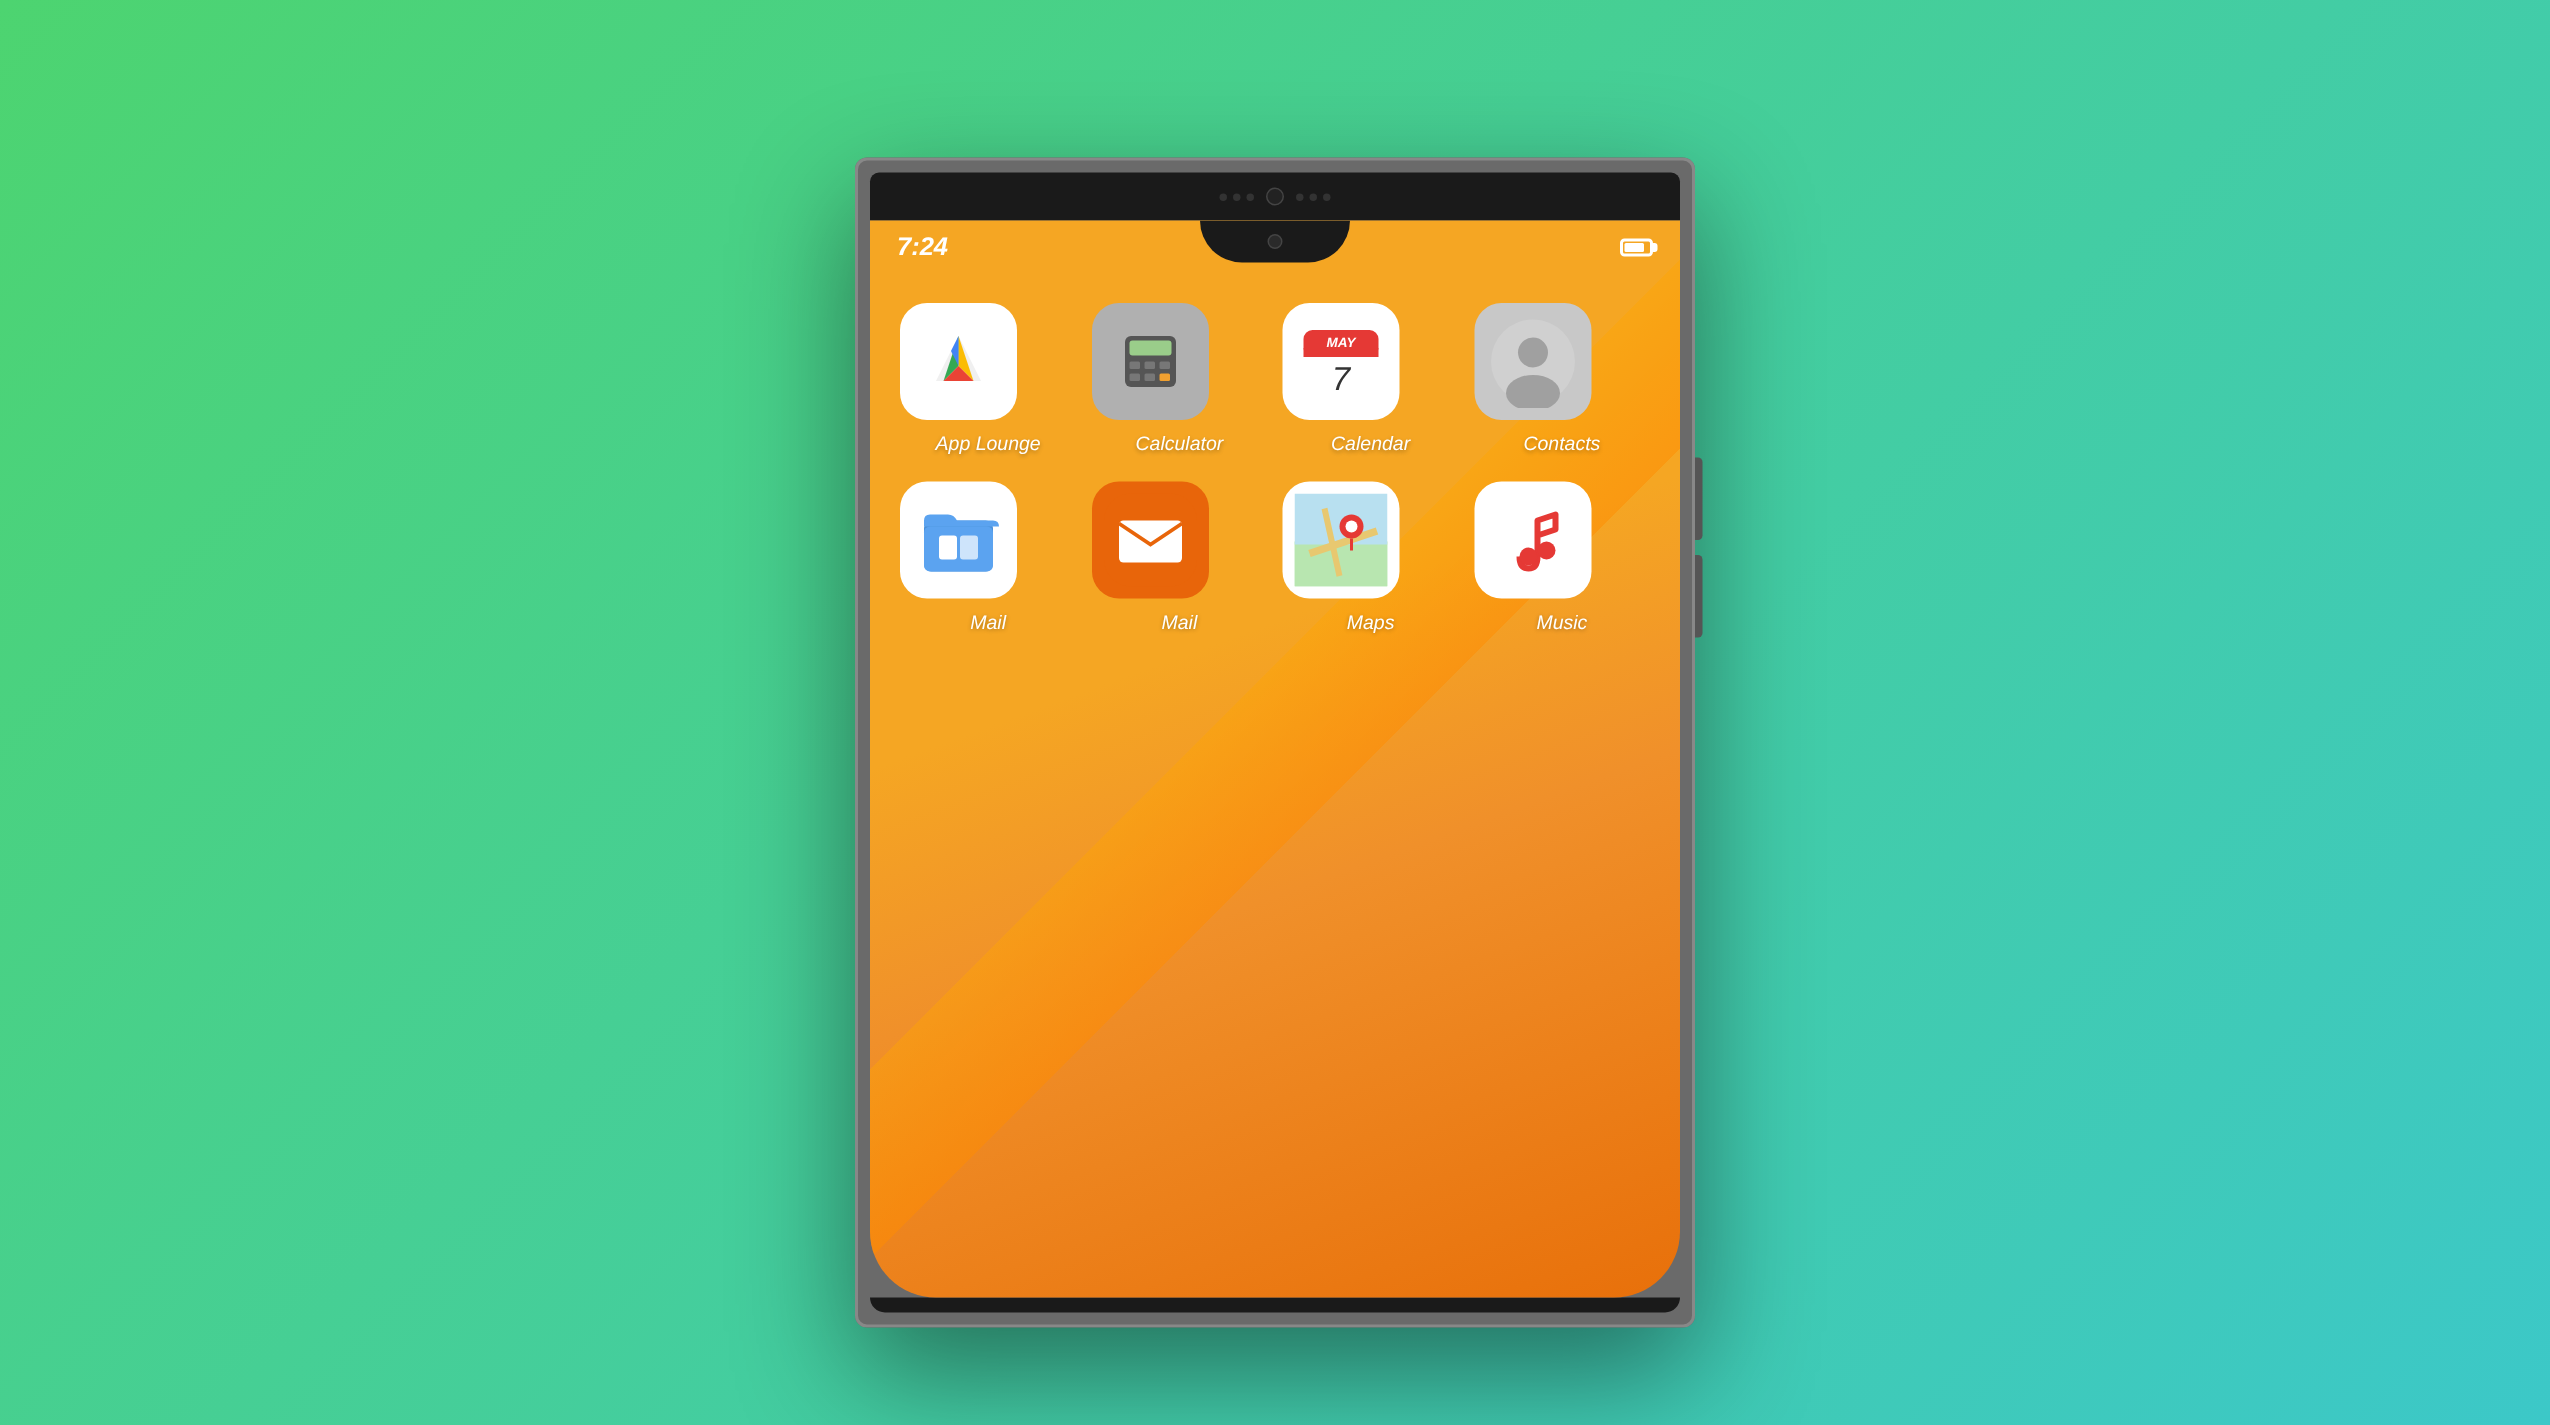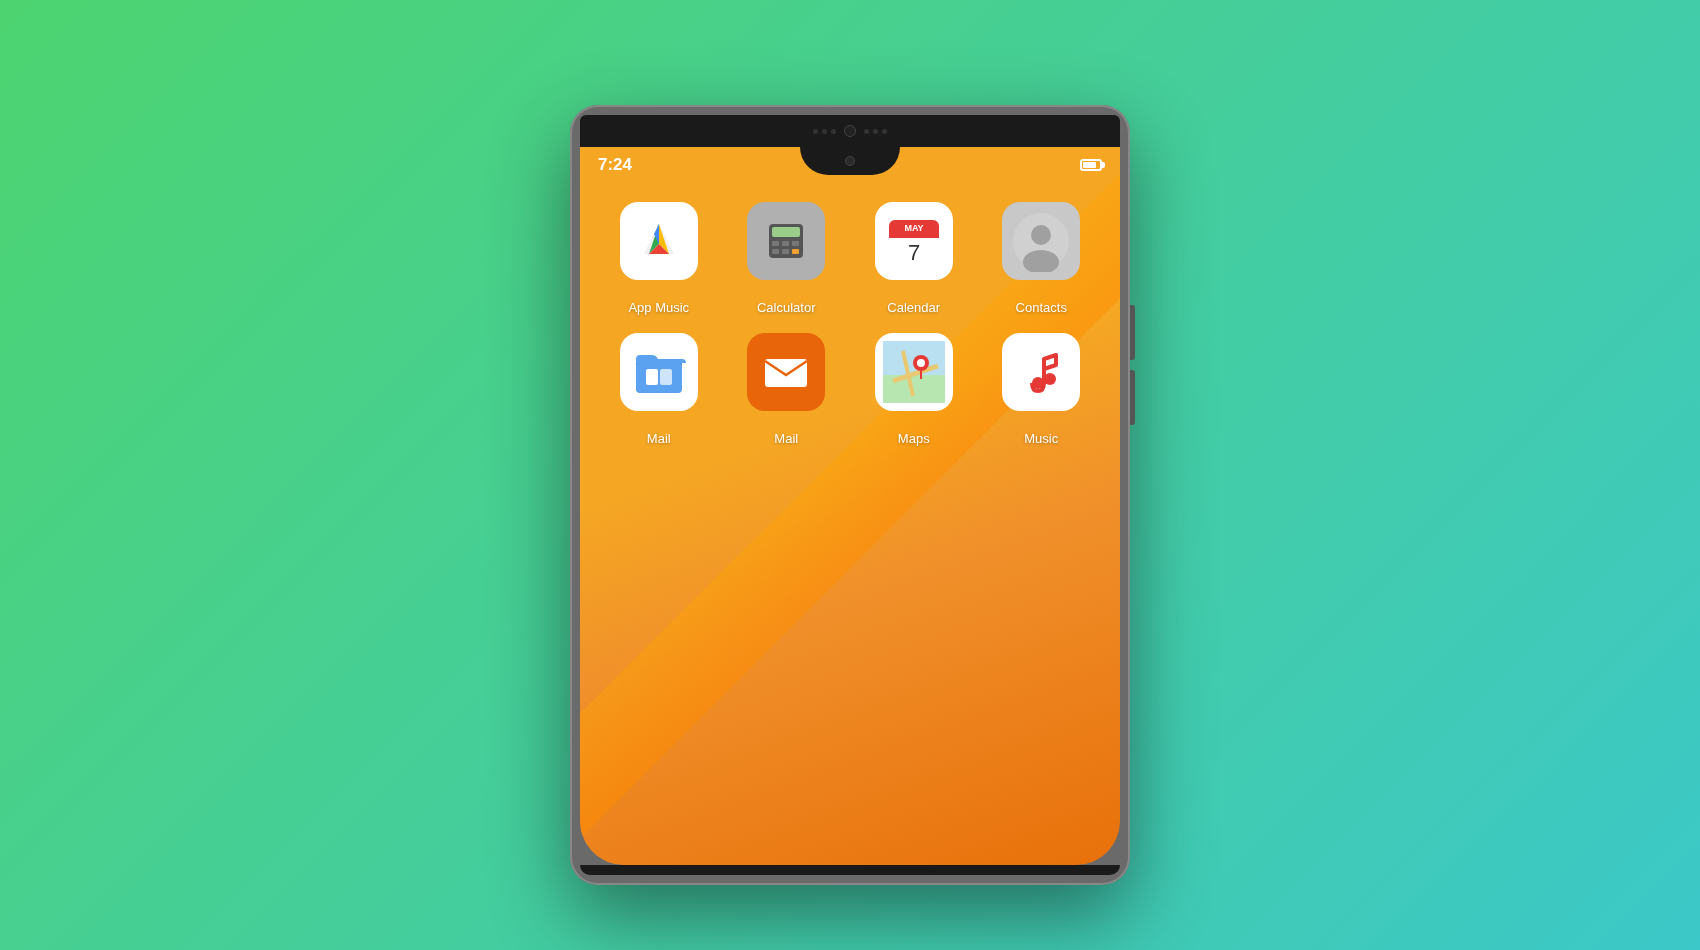--- a/index.html
+++ b/index.html
@@ -11,28 +11,29 @@
       display: flex;
       align-items: center;
       justify-content: center;
       font-family: -apple-system, BlinkMacSystemFont, 'Helvetica Neue', Arial, sans-serif;
     }
 
     .phone-outer {
       width: 560px;
       height: 780px;
       background: #6a6a6a;
-      border-radius: 28px;
+      border-radius: 8px;
       position: relative;
       box-shadow: 0 30px 80px rgba(0,0,0,0.45), inset 0 0 0 2px #888;
       display: flex;
       flex-direction: column;
       align-items: center;
       padding: 10px;
       margin-top: 40px;
+      font-style: italic;
     }
 
     
     .btn-right {
       position: absolute;
       right: -5px;
       width: 5px;
       border-radius: 0 3px 3px 0;
       background: #555;
     }
@@ -176,22 +177,21 @@
       left: 20px;
       right: 20px;
       display: grid;
       grid-template-columns: repeat(4, 1fr);
       gap: 18px 10px;
     }
 
     .app-item {
       display: flex;
       flex-direction: column;
-      align-items: center;
-      gap: 20px;
+      gap: 8px;
       cursor: pointer;
     }
 
     .app-icon {
       width: 78px;
       height: 78px;
       border-radius: 18px;
       display: flex;
       align-items: center;
       justify-content: center;
@@ -324,21 +324,21 @@
           <svg width="50" height="50" viewBox="0 0 50 50">
             <polygon points="25,5 45,40 5,40" fill="none" stroke="none"></polygon>
 
             <polygon points="25,8 10,38 40,38" fill="#f0f0f0"></polygon>
             <polygon points="25,8 15,38 25,28" fill="#34a853"></polygon>
             <polygon points="25,8 35,38 25,28" fill="#fbbc04"></polygon>
             <polygon points="15,38 35,38 25,28" fill="#ea4335"></polygon>
             <polygon points="25,8 25,28 20,18" fill="#4285f4"></polygon>
           </svg>
         </div>
-        <span class="app-label">App Music</span>
+        <span class="app-label">App Lounge</span>
       </div>
 
       <div class="app-item">
         <div class="app-icon icon-calculator">
           <svg width="50" height="50" viewBox="0 0 50 50">
             <rect x="8" y="8" width="34" height="34" rx="4" fill="#555"></rect>
             <rect x="11" y="11" width="28" height="10" rx="2" fill="#9acd8a"></rect>
 
             <rect x="11" y="25" width="7" height="5" rx="1" fill="#777"></rect>
             <rect x="21" y="25" width="7" height="5" rx="1" fill="#777"></rect>

